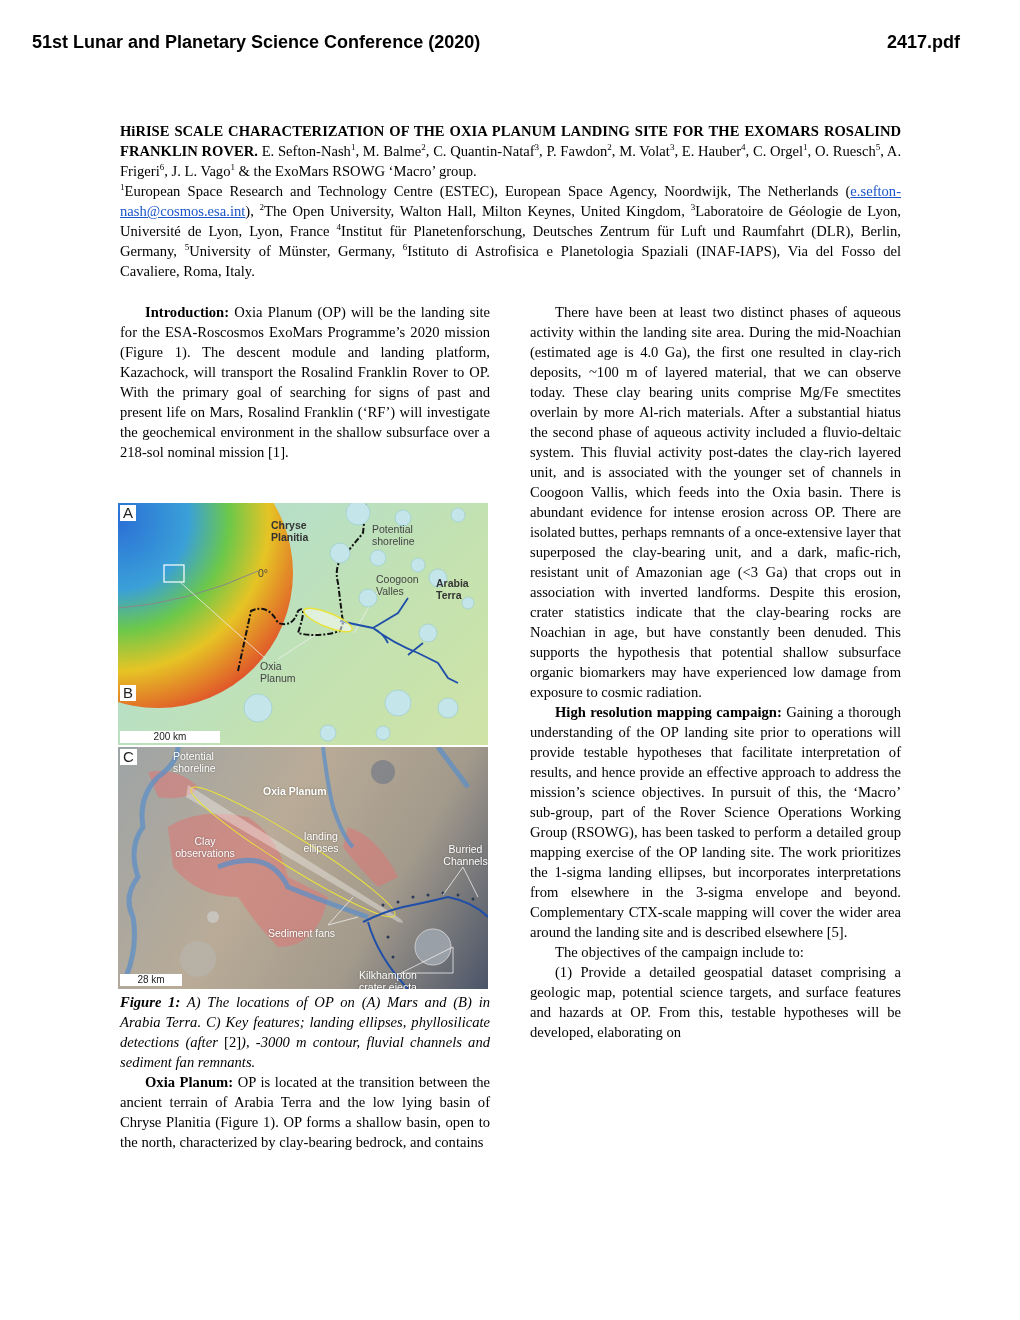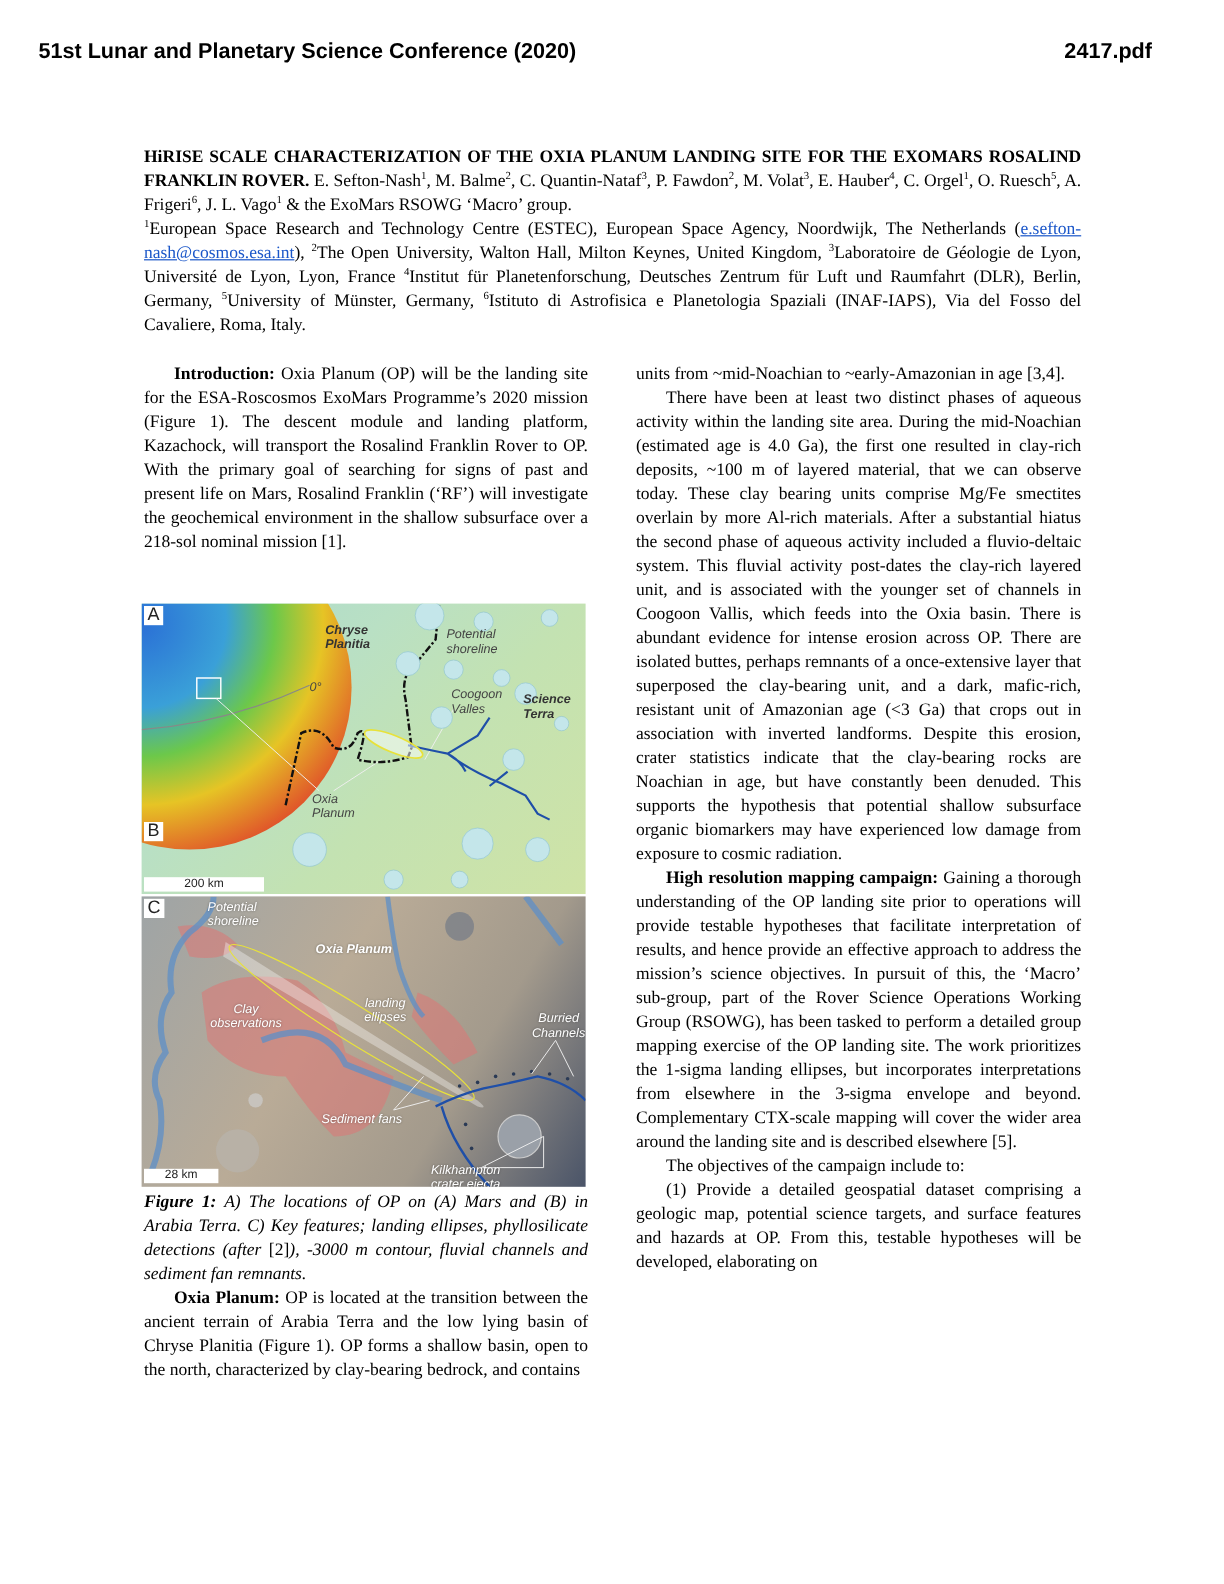--- a/index.html
+++ b/index.html
@@ -28,21 +28,21 @@
   .caption { font-style: italic; }
 
   .figure { position: absolute; left: 118px; top: 503px; width: 370px; height: 486px; }
   .panel-ab { position: absolute; left: 0; top: 0; width: 370px; height: 242px; overflow: hidden;
               background: linear-gradient(135deg, #a9d9cf 0%, #b9e0c4 35%, #c3e2b2 60%, #cfe3a6 100%); }
   .panel-c { position: absolute; left: 0; top: 244px; width: 370px; height: 242px; overflow: hidden;
              background: linear-gradient(120deg, #9ea4a6 0%, #b9ab97 40%, #a39a8c 70%, #4a5468 100%); }
   .panel-label { position: absolute; background: #fff; font-family: "Liberation Sans", sans-serif;
                  font-size: 15px; line-height: 16px; padding: 0 3px; color: #222; }
   .map-text { position: absolute; font-family: "Liberation Sans", sans-serif; font-size: 10.5px;
-              font-style: italic; line-height: 12px; color: #444; }
+              line-height: 12px; color: #444; }
   .map-text.bold { font-weight: bold; color: #333; }
   .map-text.white { color: #fff; text-shadow: 0 0 2px rgba(0,0,0,0.4); }
   .scale-bar { position: absolute; background: #fff; font-family: "Liberation Sans", sans-serif;
                font-size: 10px; text-align: center; color: #222; line-height: 12px; }
   svg.layer { position: absolute; left: 0; top: 0; }
 </style>
 </head>
 <body>
 
 <div class="header">
@@ -100,21 +100,21 @@
           <circle cx="210" cy="230" r="8"></circle>
           <circle cx="265" cy="230" r="7"></circle>
       </g>
     </svg>
     <div class="panel-label" style="left:2px; top:2px;">A</div>
     <div class="panel-label" style="left:2px; top:182px;">B</div>
     <div class="map-text bold" style="left:153px; top:16px; width:50px;">Chryse Planitia</div>
     <div class="map-text" style="left:254px; top:20px; width:50px;">Potential shoreline</div>
     <div class="map-text" style="left:140px; top:64px;">0°</div>
     <div class="map-text" style="left:258px; top:70px; width:55px;">Coogoon Valles</div>
-    <div class="map-text bold" style="left:318px; top:74px; width:40px;">Science Terra</div>
+    <div class="map-text bold" style="left:318px; top:74px; width:40px;">Arabia Terra</div>
     <div class="map-text" style="left:142px; top:157px; width:45px;">Oxia Planum</div>
     <div class="scale-bar" style="left:2px; top:228px; width:100px; height:12px;">200 km</div>
   </div>
 
   <div class="panel-c">
     <svg class="layer" width="370" height="242" viewBox="0 0 370 242">
       <g fill="rgba(217,122,120,0.6)">
         <path d="M50,80 Q80,60 130,70 Q160,90 170,130 Q190,140 210,150 Q200,200 160,200 Q140,180 120,150 Q80,150 55,120 Z"></path>
         <path d="M30,25 Q60,20 80,40 Q70,55 40,50 Z"></path>
         <path d="M230,80 Q260,90 280,130 L260,140 Q240,120 225,100 Z"></path>
@@ -156,18 +156,17 @@
     <div class="scale-bar" style="left:2px; top:227px; width:62px; height:12px;">28 km</div>
   </div>
 </div>
 
 <div class="col col-left bottom">
   <p class="caption"><span class="b">Figure 1:</span><span> A) The locations of OP on (A) Mars and (B) in Arabia Terra. C) Key features; landing ellipses, phyllosilicate detections (after </span><span style="font-style:normal">[2]</span><span>), -3000 m contour, fluvial channels and sediment fan remnants.</span></p>
   <p class="indent"><span class="b">Oxia Planum:</span><span> OP is located at the transition between the ancient terrain of Arabia Terra and the low lying basin of Chryse Planitia (Figure 1). OP forms a shallow basin, open to the north, characterized by clay-bearing bedrock, and contains</span></p>
 </div>
 
 <div class="col col-right">
-  <p>units from ~mid-Noachian to ~early-Amazonian in age [3,4].</p>
   <p class="indent">There have been at least two distinct phases of aqueous activity within the landing site area. During the mid-Noachian (estimated age is 4.0 Ga), the first one resulted in clay-rich deposits, ~100 m of layered material, that we can observe today. These clay bearing units comprise Mg/Fe smectites overlain by more Al-rich materials. After a substantial hiatus the second phase of aqueous activity included a fluvio-deltaic system. This fluvial activity post-dates the clay-rich layered unit, and is associated with the younger set of channels in Coogoon Vallis, which feeds into the Oxia basin. There is abundant evidence for intense erosion across OP. There are isolated buttes, perhaps remnants of a once-extensive layer that superposed the clay-bearing unit, and a dark, mafic-rich, resistant unit of Amazonian age (&lt;3 Ga) that crops out in association with inverted landforms. Despite this erosion, crater statistics indicate that the clay-bearing rocks are Noachian in age, but have constantly been denuded. This supports the hypothesis that potential shallow subsurface organic biomarkers may have experienced low damage from exposure to cosmic radiation.</p>
   <p class="indent"><span class="b">High resolution mapping campaign:</span><span> Gaining a thorough understanding of the OP landing site prior to operations will provide testable hypotheses that facilitate interpretation of results, and hence provide an effective approach to address the mission’s science objectives. In pursuit of this, the ‘Macro’ sub-group, part of the Rover Science Operations Working Group (RSOWG), has been tasked to perform a detailed group mapping exercise of the OP landing site. The work prioritizes the 1-sigma landing ellipses, but incorporates interpretations from elsewhere in the 3-sigma envelope and beyond. Complementary CTX-scale mapping will cover the wider area around the landing site and is described elsewhere [5].</span></p>
   <p class="indent">The objectives of the campaign include to:</p>
   <p class="indent"><span class="i">(1)</span><span> Provide a detailed geospatial dataset comprising a geologic map, potential science targets, and surface features and hazards at OP. From this, testable hypotheses will be developed, elaborating on</span></p>
 </div>
 
 </body></html>

